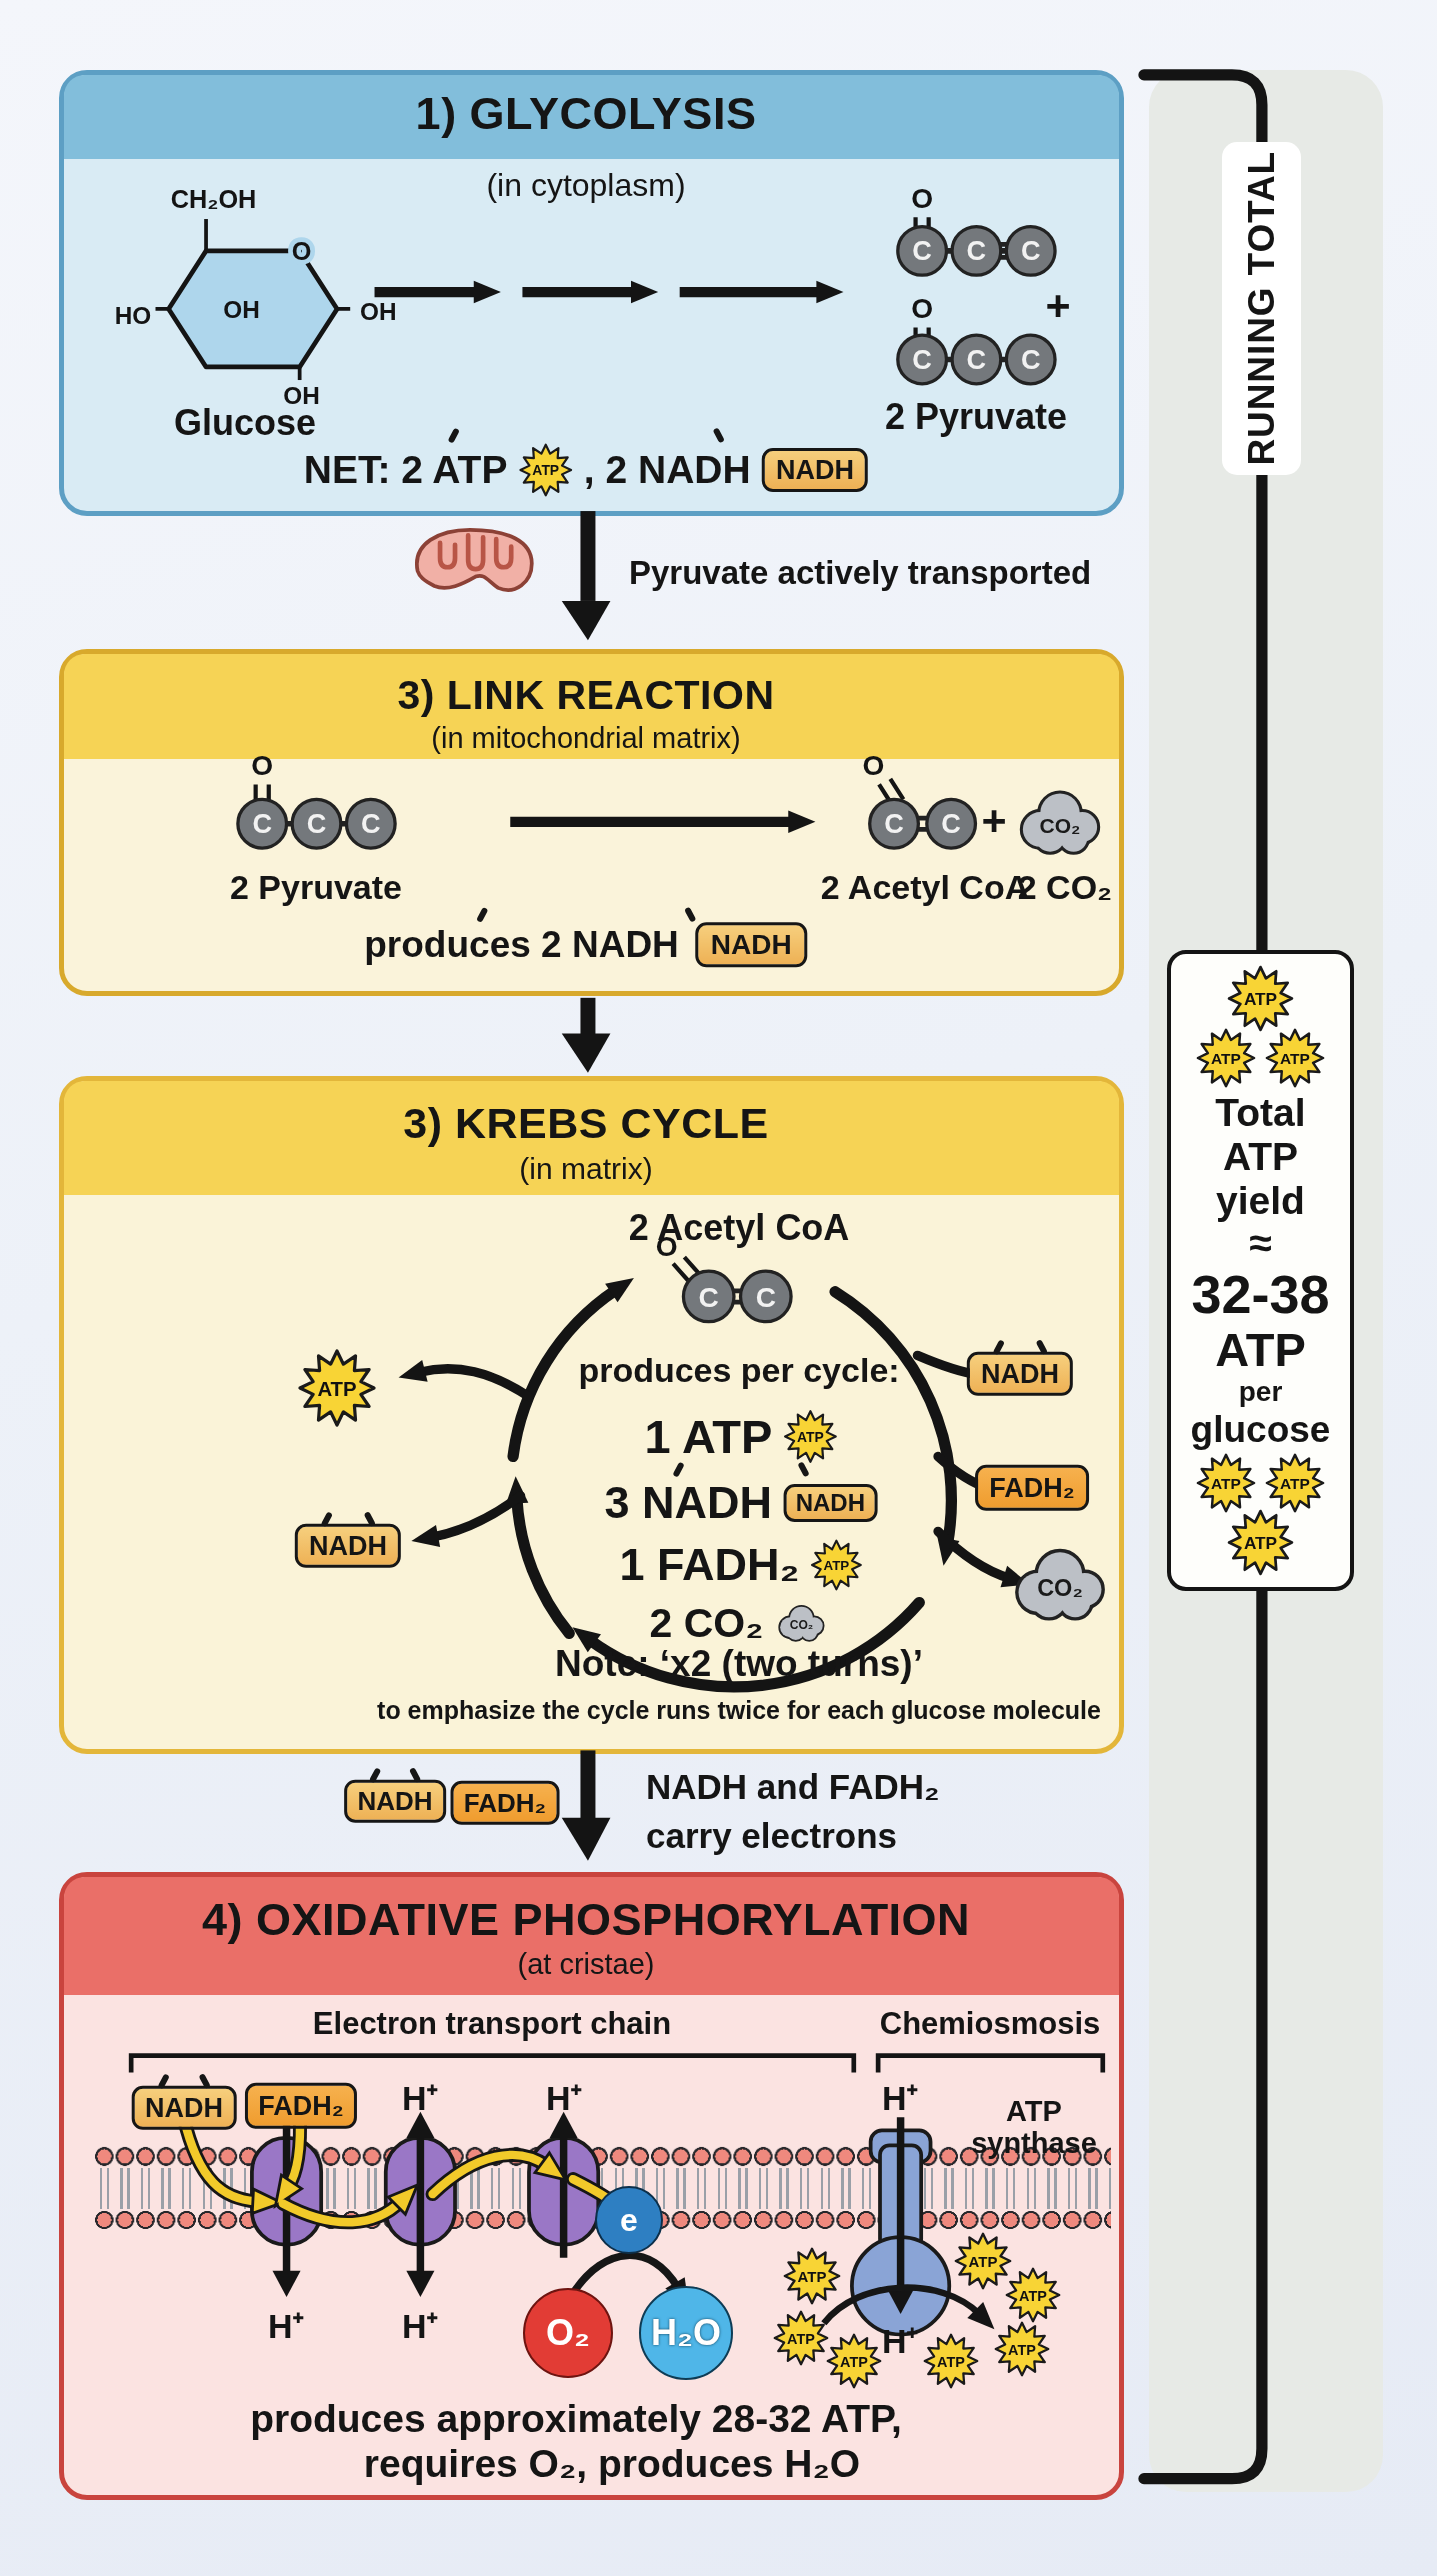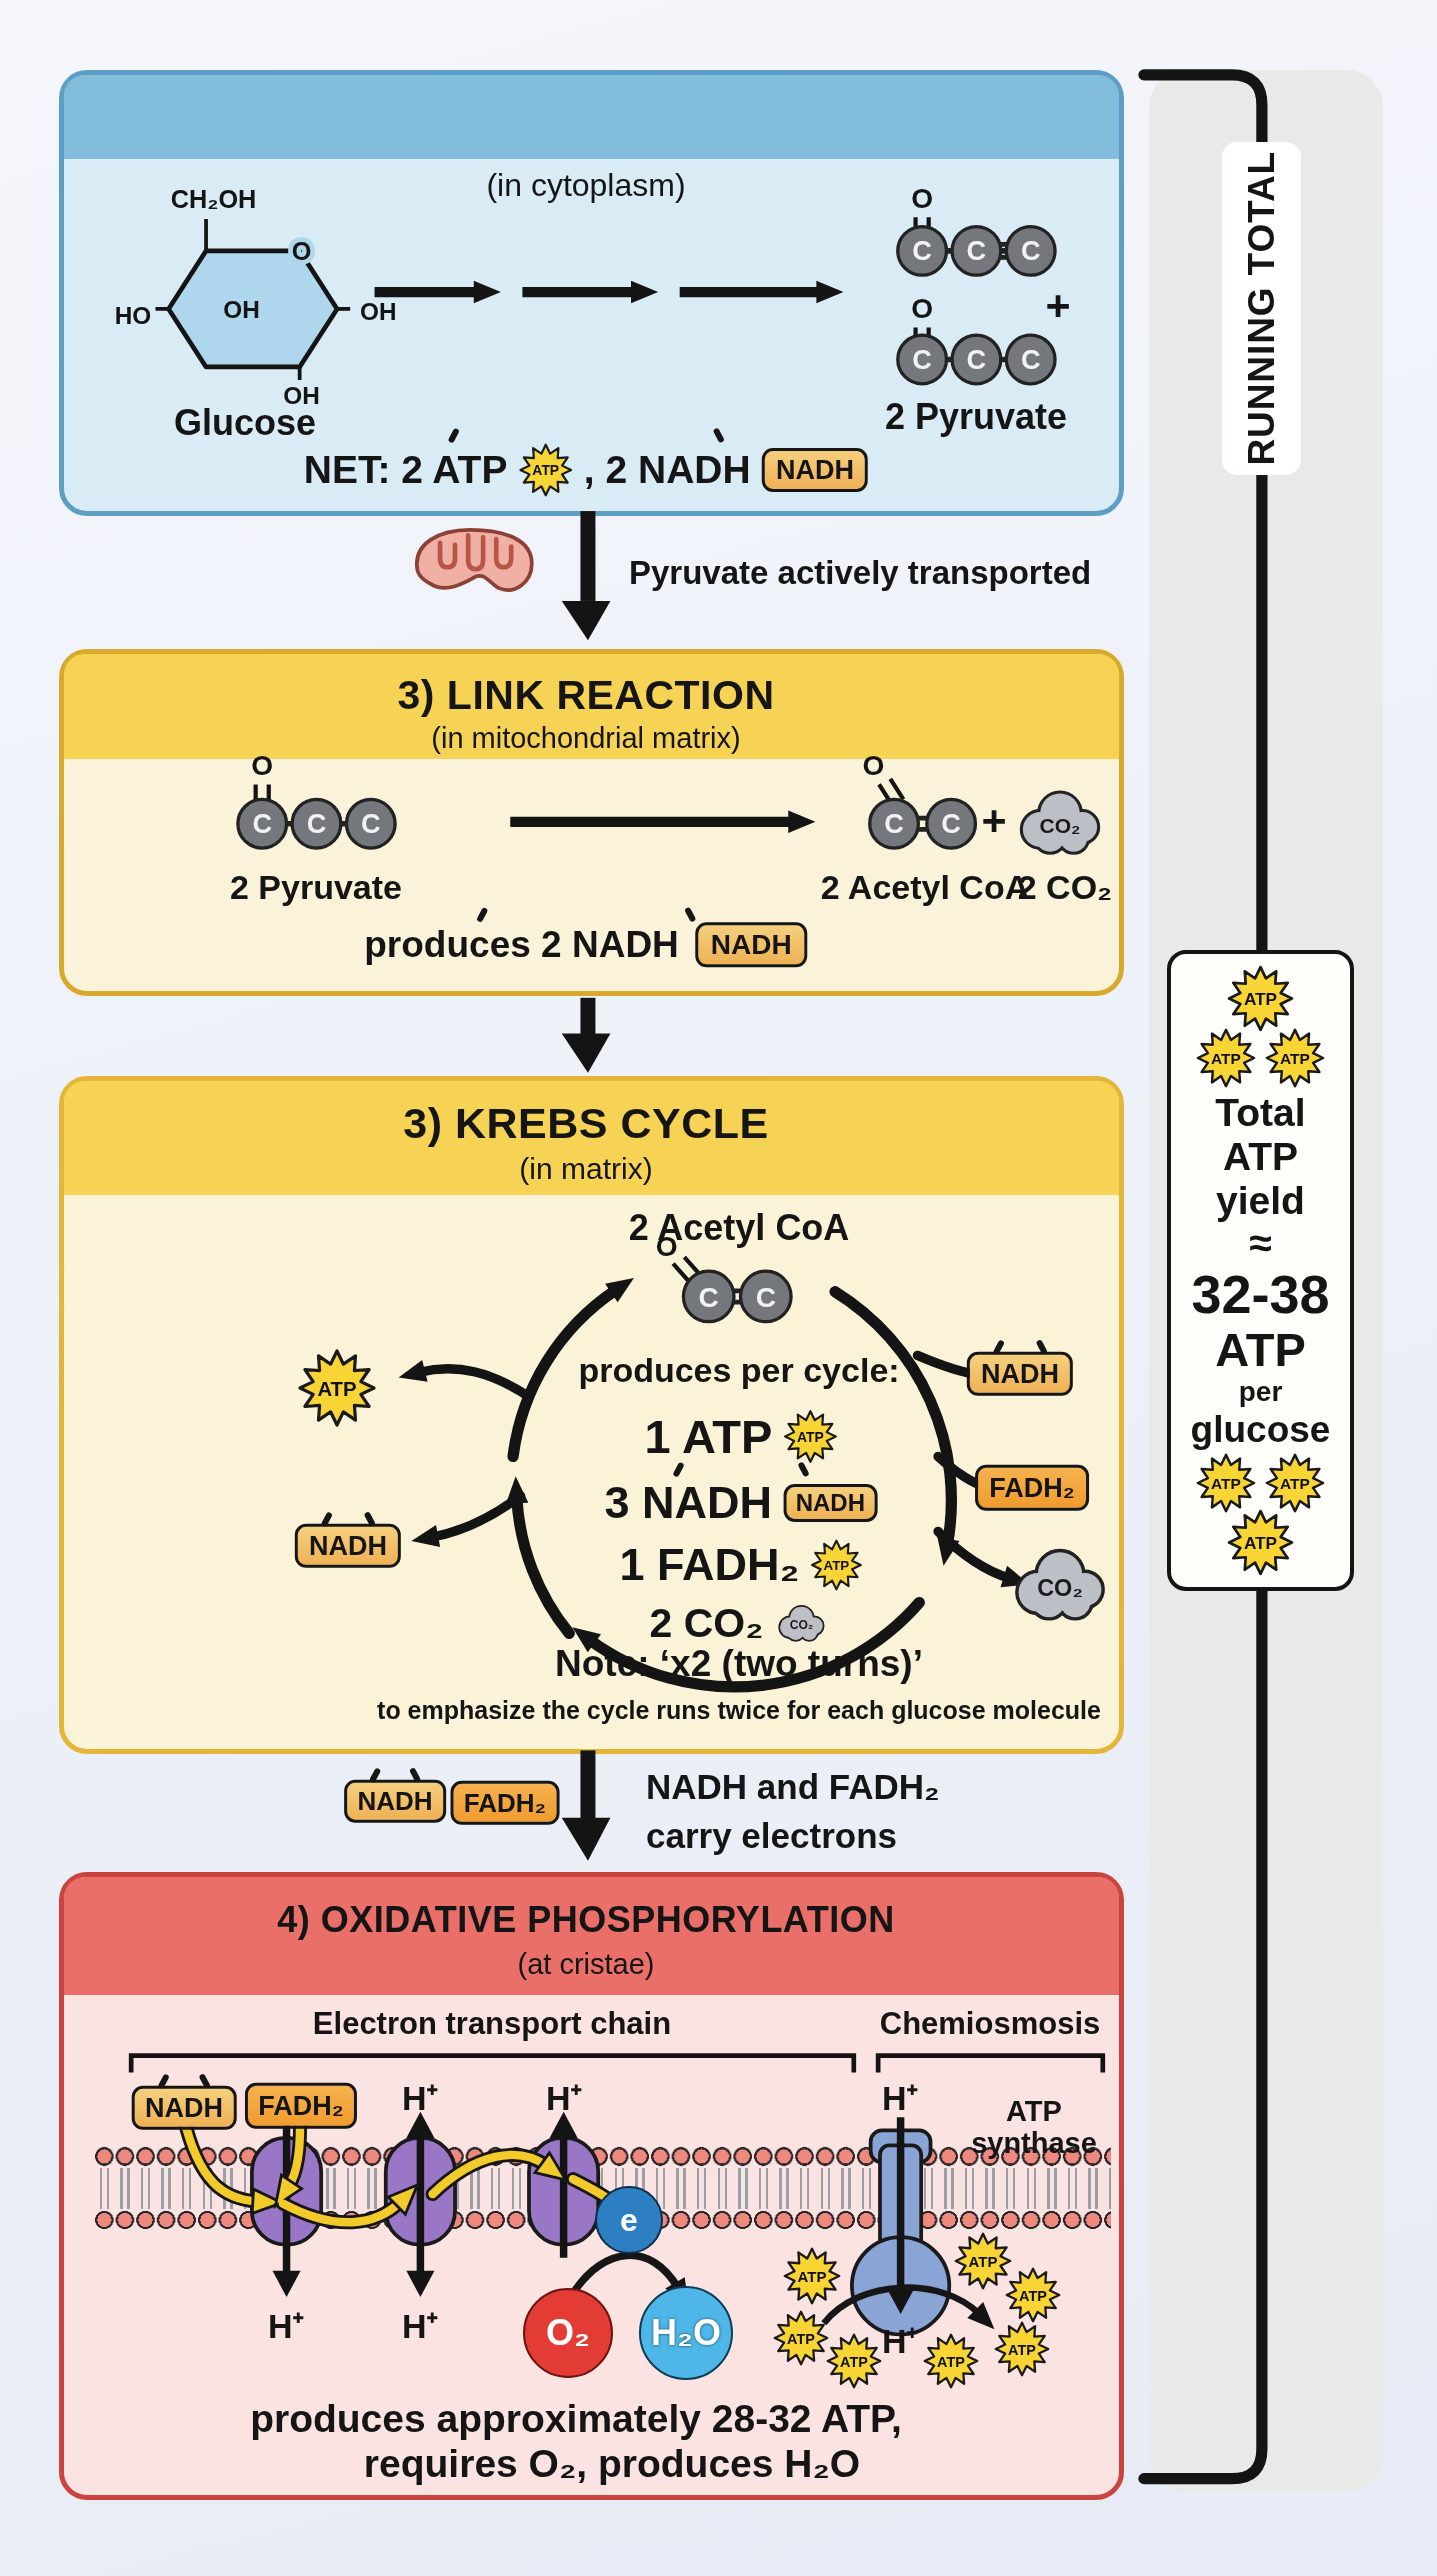--- a/index.html
+++ b/index.html
@@ -239,20 +239,21 @@
       <path d="M320,2256 C322,2300 316,2324 308,2336" marker-end="url(#mky)"></path>
       <path d="M302,2354 C358,2384 402,2378 428,2352" marker-end="url(#mky)"></path>
       <path d="M462,2344 C508,2300 554,2292 584,2314" marker-end="url(#mky)"></path>
       <path d="M612,2328 C636,2340 650,2348 658,2356" marker-end="url(#mky)"></path>
     </g>
 
     <path d="M612,2450 C646,2398 696,2396 724,2444" fill="none" stroke="#161616" stroke-width="8" marker-end="url(#mk)"></path>
     <path d="M880,2482 C918,2434 1006,2432 1046,2472" fill="none" stroke="#161616" stroke-width="7" marker-end="url(#mk)"></path>
   </svg>
 
+  <div class="abs ctr t-main z4" style="left:586px;top:114px;font-size:45px;">1) GLYCOLYSIS</div>
   <div class="abs ctr t-sub z4" style="left:586px;top:185px;font-size:32px;">(in cytoplasm)</div>
   <div class="abs ctr cap z4" style="left:245px;top:423px;font-size:36px;">Glucose</div>
   <div class="abs ctr cap z4" style="left:1058px;top:305px;font-size:43px;">+</div>
   <div class="abs ctr cap z4" style="left:976px;top:417px;font-size:36px;">2 Pyruvate</div>
   <div class="irow z4" style="left:586px;top:470px;font-size:39px;">
     <span>NET: 2 ATP</span>
     <span class="atp-star" style="width:54px;height:54px;"><svg viewBox="0 0 64 64" style="font-size:42px">
           <polygon points="32,2 37.2,12.7 47,6 46.1,17.9 58,17 51.3,26.8 62,32 51.3,37.2 58,47 46.1,46.1 47,58 37.2,51.3 32,62 26.8,51.3 17,58 17.9,46.1 6,47 12.7,37.2 2,32 12.7,26.8 6,17 17.9,17.9 17,6 26.8,12.7" fill="#f8d435" stroke="#1a1a1a" stroke-width="2.6" stroke-linejoin="round"></polygon>
           <text x="32" y="38.5" text-anchor="middle" font-size="16.5" font-weight="800" font-family="Liberation Sans, sans-serif" fill="#111">ATP</text>
         </svg></span>
@@ -375,21 +376,21 @@
       <span>NADH</span>
     </div>
   <div class="carrier fadh z4" style="left:505px;top:1803px;font-size:26px;padding:3.7px 10.3px;">
       <span>FADH₂</span>
     </div>
   <div class="abs z4" style="left:646px;top:1762px;font-size:35px;font-weight:700;line-height:1.4;">
     <div>NADH and FADH₂</div>
     <div>carry electrons</div>
   </div>
 
-  <div class="abs ctr t-main z4" style="left:586px;top:1920px;font-size:36px;text-align:center;">4) OXIDATIVE PHOSPHORYLATION</div>
+  <div class="abs ctr t-main z4" style="left:586px;top:1920px;font-size:45px;text-align:center;">4) OXIDATIVE PHOSPHORYLATION</div>
   <div class="abs ctr t-sub z4" style="left:586px;top:1964px;font-size:29px;">(at cristae)</div>
   <div class="abs ctr cap z4" style="left:492px;top:2024px;font-size:31px;">Electron transport chain</div>
   <div class="abs ctr cap z4" style="left:990px;top:2024px;font-size:31px;">Chemiosmosis</div>
   <div class="carrier ant z4" style="left:184px;top:2108px;font-size:27px;padding:3.7px 10.3px;">
       <span>NADH</span>
     </div>
   <div class="carrier fadh z4" style="left:301px;top:2106px;font-size:27px;padding:4.7px 10.3px;">
       <span>FADH₂</span>
     </div>
   <div class="abs ctr cap z4" style="left:420px;top:2097px;font-size:34px;">H⁺</div>

